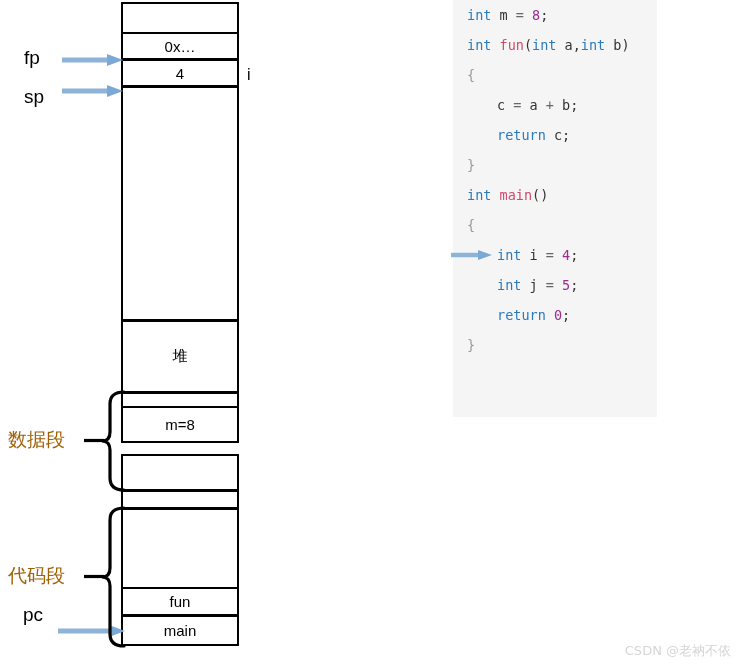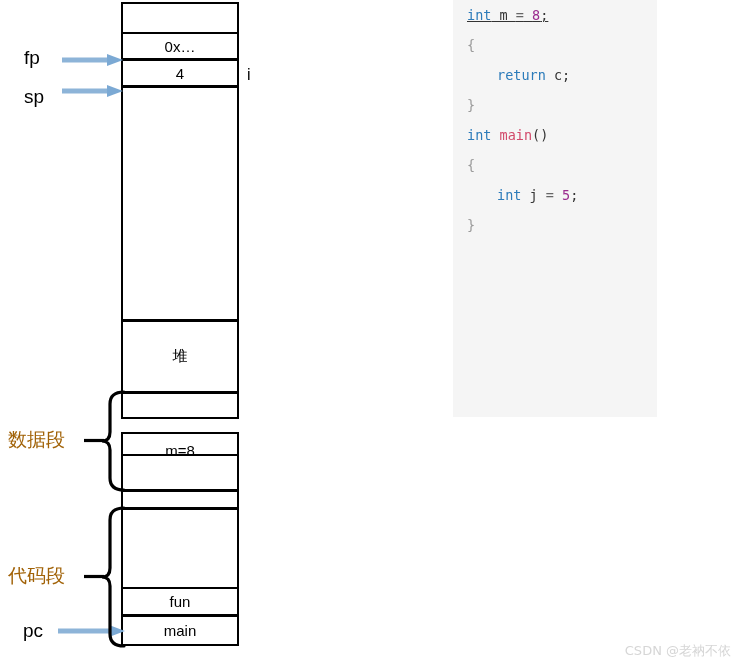--- a/index.html
+++ b/index.html
@@ -131,39 +131,39 @@
   <div class="mem-cell" style="top:32px;height:28px;">0x…</div>
 
   <div class="mem-cell" style="top:59px;height:28px;">4</div>
 
   <div class="mem-cell" style="top:86px;height:235px;"></div>
 
   <div class="mem-cell cjk" style="top:320px;height:73px;">堆</div>
 
   <div class="mem-cell" style="top:392px;height:27px;"></div>
 
-  <div class="mem-cell" style="top:432px;height:37px;">m=8</div>
+  <div class="mem-cell" style="top:406px;height:37px;">m=8</div>
 
   <div class="mem-cell" style="top:454px;height:37px;"></div>
 
   <div class="mem-cell" style="top:490px;height:19px;"></div>
 
   <div class="mem-cell" style="top:508px;height:81px;"></div>
 
   <div class="mem-cell" style="top:587px;height:29px;">fun</div>
 
   <div class="mem-cell" style="top:615px;height:31px;">main</div>
 
   <div class="side-annot" style="left:247px;top:66px;">i</div>
 
   <div class="ptr-label" style="left:24px;top:47px;">fp</div>
 
   <div class="ptr-label" style="left:24px;top:86px;">sp</div>
 
-  <div class="ptr-label" style="left:23px;top:620px;">pc</div>
+  <div class="ptr-label" style="left:23px;top:604px;">pc</div>
 
   <svg class="blue-arrow" style="left:62px;top:53px;width:62px;height:14px;" viewBox="0 0 62 14">
     <path d="M0 7 L48 7" stroke="#8db4d8" stroke-width="5" fill="none"></path>
     <path d="M45 1 L61 7 L45 13 Z" fill="#7ba9d4"></path>
   </svg>
 
   <svg class="blue-arrow" style="left:62px;top:84px;width:62px;height:14px;" viewBox="0 0 62 14">
     <path d="M0 7 L48 7" stroke="#8db4d8" stroke-width="5" fill="none"></path>
     <path d="M45 1 L61 7 L45 13 Z" fill="#7ba9d4"></path>
   </svg>
@@ -186,24 +186,31 @@
   </svg>
   <svg style="position:absolute;left:84px;top:572px;width:20px;height:9px;" viewBox="0 0 20 9">
     <path d="M0 4.5 L20 4.5" stroke="#000000" stroke-width="3.2" fill="none"></path>
   </svg>
   <div class="seg-label" style="left:8px;top:563px;">代码段</div>
 
 </div>
 
 <div id="code-panel">
   <div id="code-lines">
-      <div class="code-line"><span style="padding-left: 0px; text-decoration: underline;"><span class="tok-kw">int</span><span class="tok-id"> m </span><span class="tok-op">=</span><span class="tok-pl"> </span><span class="tok-num">8</span><span class="tok-id">;</span></span></div>
+      <div class="code-line"><span style="padding-left: 0px;"><span class="tok-kw">int</span><span class="tok-id"> m </span><span class="tok-op">=</span><span class="tok-pl"> </span><span class="tok-num">8</span><span class="tok-id">;</span></span></div>
+      <div class="code-line"><span style="padding-left: 0px;"><span class="tok-kw">int</span><span class="tok-pl"> </span><span class="tok-fn">fun</span><span class="tok-id">(</span><span class="tok-kw">int</span><span class="tok-id"> a,</span><span class="tok-kw">int</span><span class="tok-id"> b)</span></span></div>
       <div class="code-line"><span style="padding-left: 0px;"><span class="tok-br">{</span></span></div>
+      <div class="code-line"><span style="padding-left: 30px;"><span class="tok-id">c </span><span class="tok-op">=</span><span class="tok-id"> a </span><span class="tok-op">+</span><span class="tok-id"> b;</span></span></div>
       <div class="code-line"><span style="padding-left: 30px;"><span class="tok-kw">return</span><span class="tok-id"> c;</span></span></div>
       <div class="code-line"><span style="padding-left: 0px;"><span class="tok-br">}</span></span></div>
       <div class="code-line"><span style="padding-left: 0px; text-align: right;"><span class="tok-kw">int</span><span class="tok-pl"> </span><span class="tok-fn">main</span><span class="tok-id">()</span></span></div>
       <div class="code-line"><span style="padding-left: 0px;"><span class="tok-br">{</span></span></div>
+      <div class="code-line"><svg class="code-arrow" viewBox="0 0 42 12">
+          <path d="M0 6 L29 6" stroke="#8db4d8" stroke-width="4.5" fill="none"></path>
+          <path d="M27 1 L41 6 L27 11 Z" fill="#7ba9d4"></path>
+        </svg><span style="padding-left: 30px;"><span class="tok-kw">int</span><span class="tok-id"> i </span><span class="tok-op">=</span><span class="tok-pl"> </span><span class="tok-num">4</span><span class="tok-id">;</span></span></div>
       <div class="code-line"><span style="padding-left: 30px; margin-top: 44px;"><span class="tok-kw">int</span><span class="tok-id"> j </span><span class="tok-op">=</span><span class="tok-pl"> </span><span class="tok-num">5</span><span class="tok-id">;</span></span></div>
+      <div class="code-line"><span style="padding-left: 30px;"><span class="tok-kw">return</span><span class="tok-pl"> </span><span class="tok-num">0</span><span class="tok-id">;</span></span></div>
       <div class="code-line"><span style="padding-left: 0px;"><span class="tok-br">}</span></span></div>
     </div>
 </div>
 
 <div id="watermark">CSDN @老衲不依</div>
 
 </body></html>

